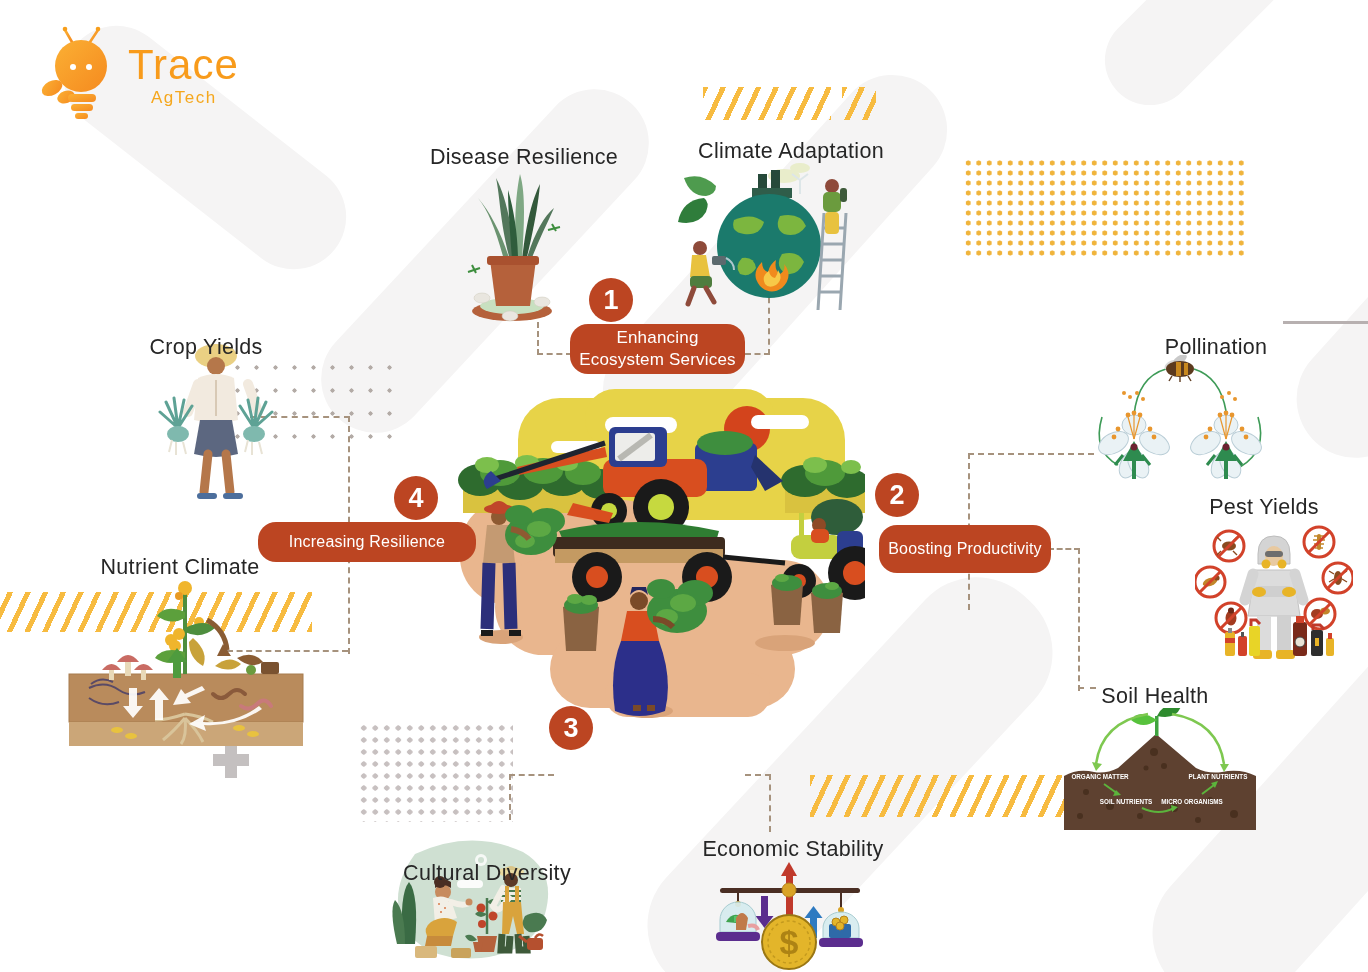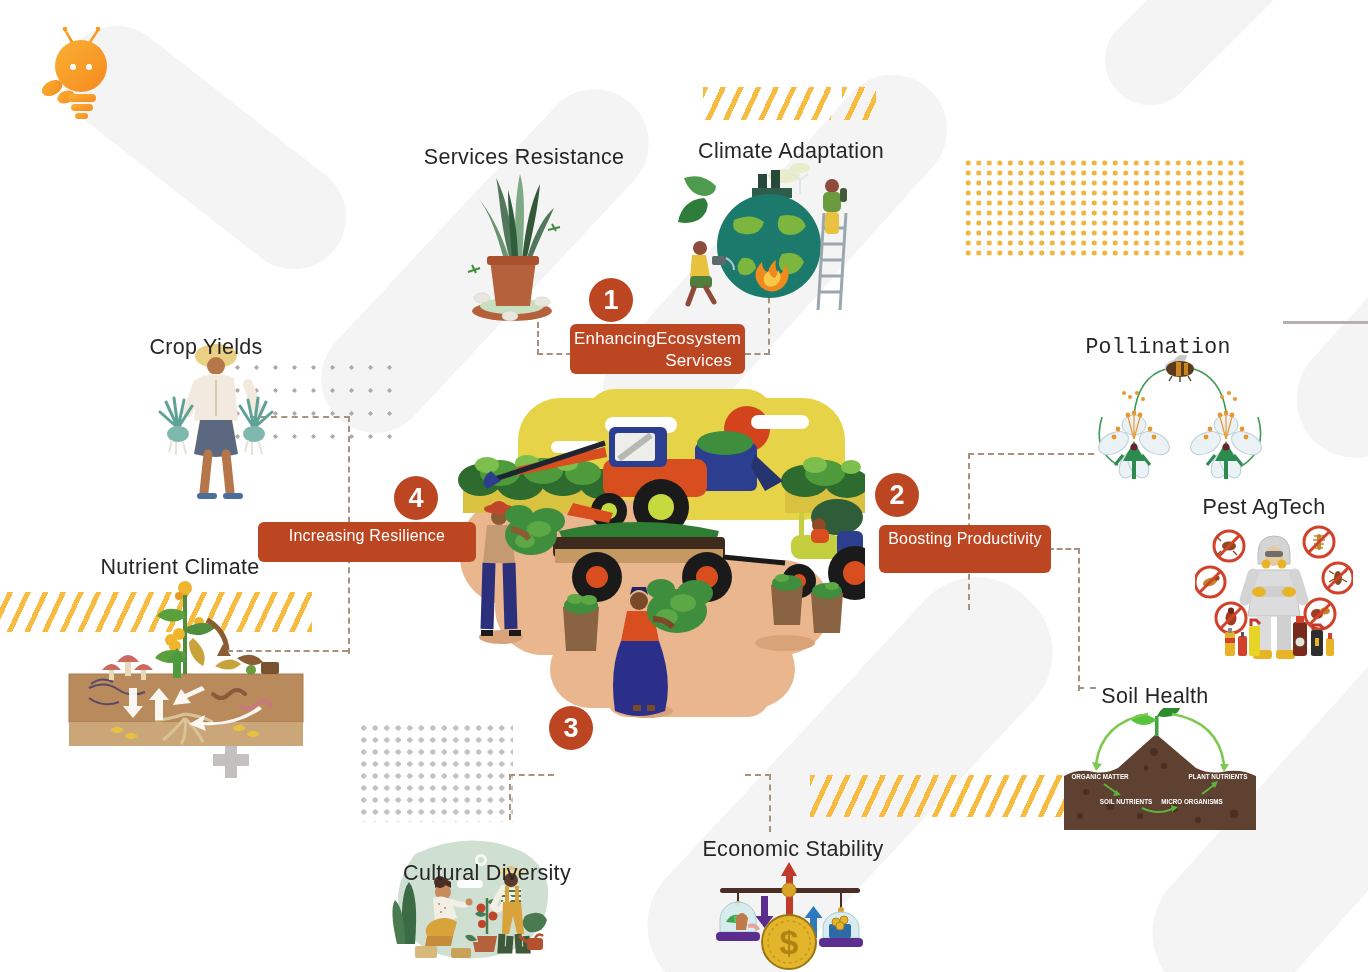--- a/index.html
+++ b/index.html
@@ -14,23 +14,23 @@
   .gray-plus{position:absolute;width:36px;height:36px;z-index:1;}
   .gray-plus:before,.gray-plus:after{content:"";position:absolute;background:#C4C0C0;}
   .gray-plus:before{left:12px;top:0;width:12px;height:36px;}
   .gray-plus:after{left:0;top:12px;width:36px;height:12px;}
   .conn{position:absolute;z-index:2;}
   .illus{position:absolute;z-index:3;}
   .label{position:absolute;z-index:4;font-size:21.5px;font-weight:500;color:#262626;
          letter-spacing:.3px;white-space:nowrap;transform:translateX(-50%);}
   .badge{position:absolute;z-index:5;width:44px;height:44px;border-radius:50%;background:#BC4522;
          color:#fff;font-size:27px;font-weight:600;display:flex;align-items:center;justify-content:center;}
-  .pill{position:absolute;z-index:5;background:#BC4522;color:#fff;border-radius:6px;text-align:center;
+  .pill{position:absolute;z-index:5;background:#BC4522;color:#fff;border-radius:18px;text-align:center;
         font-size:17px;font-weight:500;letter-spacing:.2px;line-height:1.3;
-        display:flex;flex-direction:row;justify-content:center;box-sizing:border-box;padding:4px 8px;}
+        display:flex;flex-direction:column;justify-content:center;box-sizing:border-box;padding:4px 8px;}
   .logo{position:absolute;left:38px;top:26px;z-index:5;display:flex;}
   .logo-text{margin-left:6px;margin-top:18px;}
   .logo-brand{font-size:42px;font-weight:500;color:#F89B1B;letter-spacing:1px;line-height:1;}
   .logo-sub{font-size:17px;font-weight:500;color:#F5A71D;letter-spacing:1.5px;margin-left:23px;margin-top:2px;}
   .title{position:absolute;left:684px;top:34px;transform:translateX(-50%);z-index:5;
          font-size:38px;font-weight:400;color:#161616;letter-spacing:.5px;white-space:nowrap;}
   .soil-label{font-size:6.3px;font-weight:700;fill:#fff;}
 </style>
 </head>
 <body>
@@ -81,29 +81,33 @@
         <circle cx="60" cy="3" r="2.3" fill="#F79E1B"></circle>
       <circle cx="43" cy="40" r="26" fill="url(#bg1)"></circle>
       <circle cx="35" cy="41" r="3" fill="#fff"></circle>
         <circle cx="51" cy="41" r="3" fill="#fff"></circle>
       <ellipse cx="14" cy="62" rx="11" ry="7" fill="url(#bg1)" transform="rotate(-28 14 62)"></ellipse>
       <ellipse cx="28" cy="71" rx="9" ry="6" fill="url(#bg1)" transform="rotate(-20 28 71)"></ellipse>
       <rect x="30" y="68" width="28" height="8" rx="4" fill="url(#bg1)"></rect>
       <rect x="33" y="78" width="22" height="7" rx="3.5" fill="url(#bg1)"></rect>
       <rect x="37" y="87" width="13" height="6" rx="3" fill="url(#bg1)"></rect>
     </svg>
+    <div class="logo-text">
+      <div class="logo-brand">Trace</div>
+      <div class="logo-sub">AgTech</div>
+    </div>
   </div>
 
 
-  <div class="label" style="left:524px;top:145px;">Services Resistance</div>
+  <div class="label" style="left:524px;top:145px;">Disease Resilience</div>
   <div class="label" style="left:791px;top:139px;text-align:right;">Climate Adaptation</div>
   <div class="label" style="left:206px;top:315px;margin-top:20px;">Crop Yields</div>
   <div class="label" style="left:180px;top:555px;">Nutrient Climate</div>
-  <div class="label" style="left:1158px;top:335px;font-family:Liberation Mono, monospace;">Pollination</div>
-  <div class="label" style="left:1264px;top:495px;">Pest AgTech</div>
+  <div class="label" style="left:1216px;top:335px;">Pollination</div>
+  <div class="label" style="left:1264px;top:495px;">Pest Yields</div>
   <div class="label" style="left:1155px;top:684px;">Soil Health</div>
   <div class="label" style="left:487px;top:861px;text-align:center;">Cultural Diversity</div>
   <div class="label" style="left:793px;top:837px;">Economic Stability</div>
 
   <div class="badge" style="left:589px;top:278px;">1</div>
   <div class="badge" style="left:875px;top:473px;">2</div>
   <div class="badge" style="left:549px;top:706px;">3</div>
   <div class="badge" style="left:394px;top:476px;">4</div>
 
   <div class="pill" style="left:570px;top:324px;width:175px;height:50px;">

